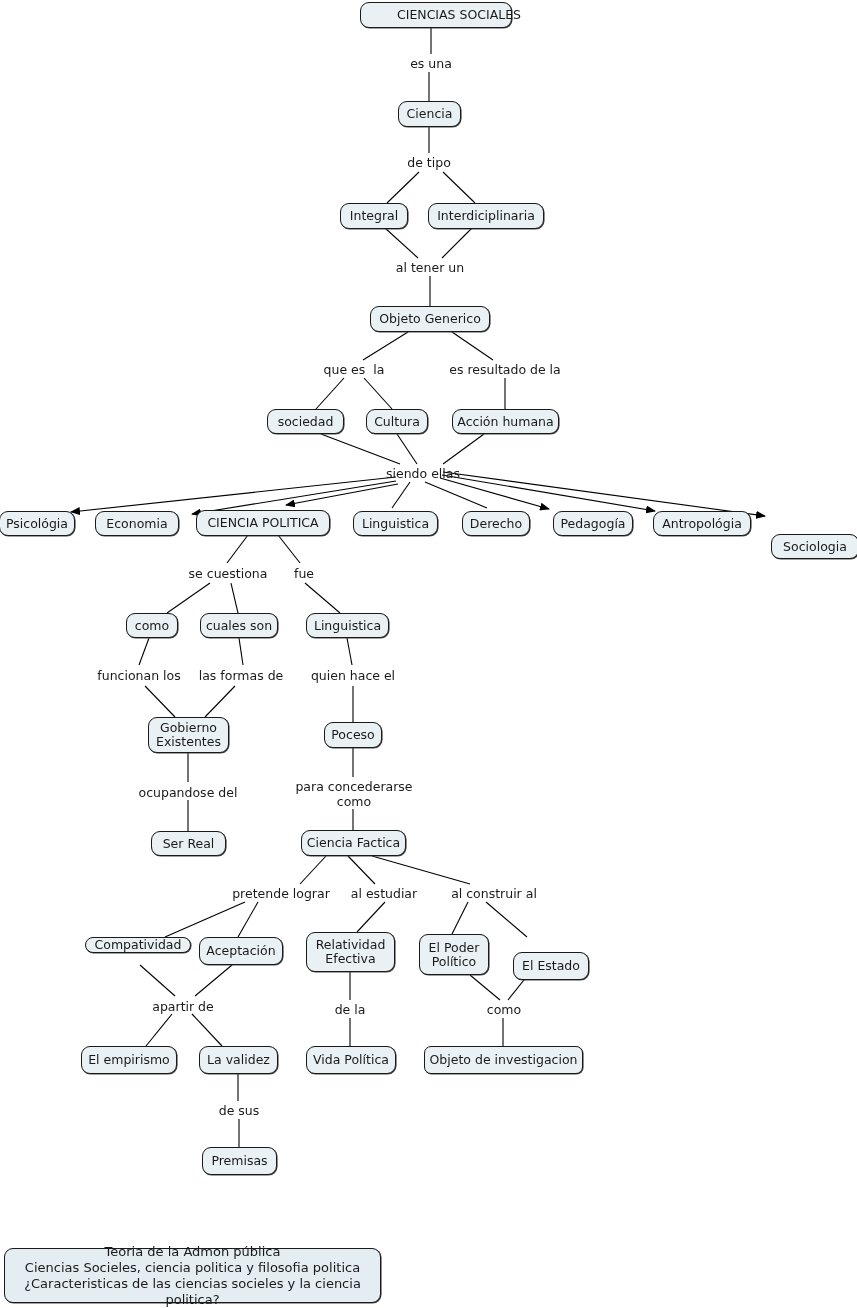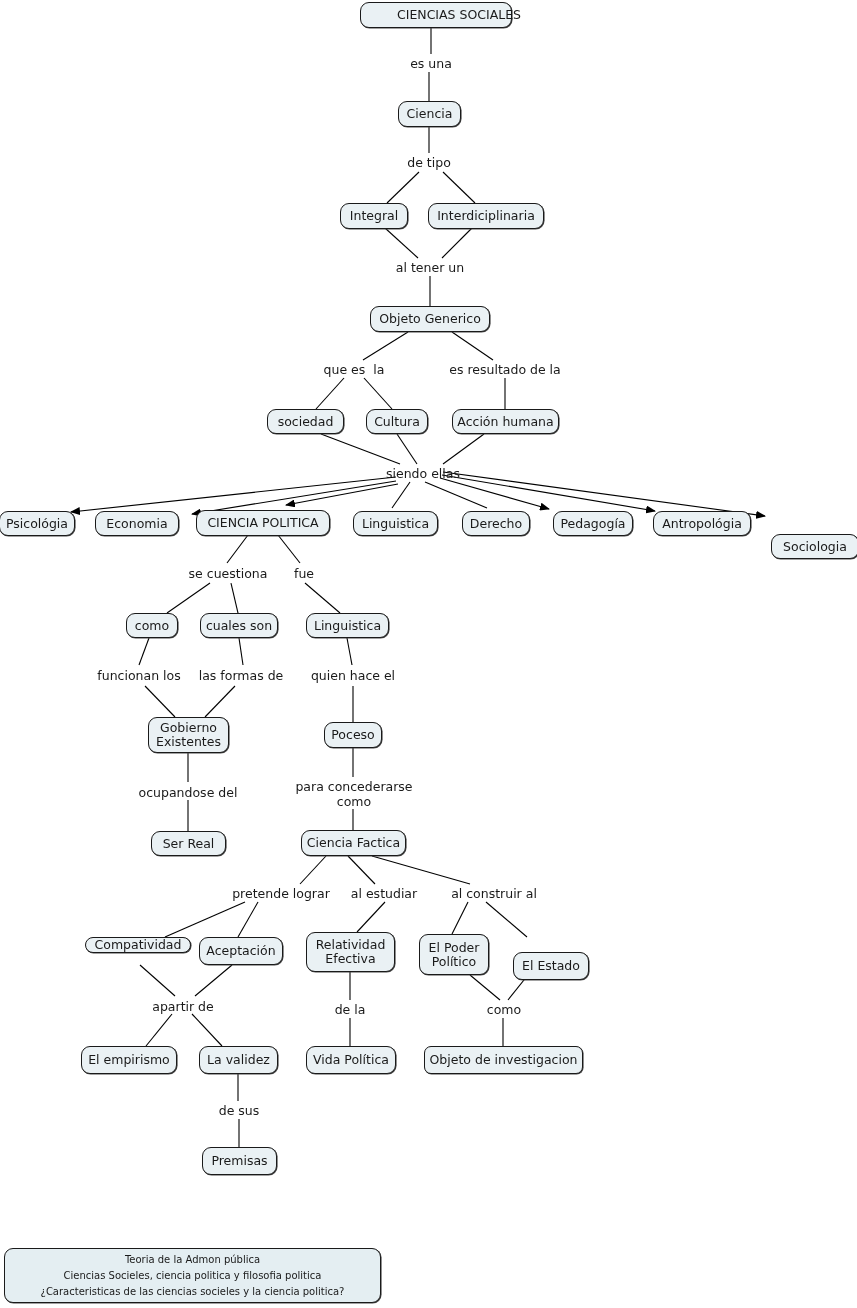--- a/index.html
+++ b/index.html
@@ -53,21 +53,21 @@
     display: flex;
     align-items: center;
     justify-content: center;
   }
   .legend {
     position: absolute;
     box-sizing: border-box;
     background: #e4eef2;
     border: 1px solid #1a1a1a;
     border-radius: 9px;
-    font-size: 10px;
+    font-size: 13px;
     line-height: 16px;
     color: #1a1a1a;
     text-align: center;
     display: flex;
     align-items: center;
     justify-content: center;
     white-space: pre-line;
     box-shadow: 0.6px 0.6px 0 #444;
   }
 </style>

